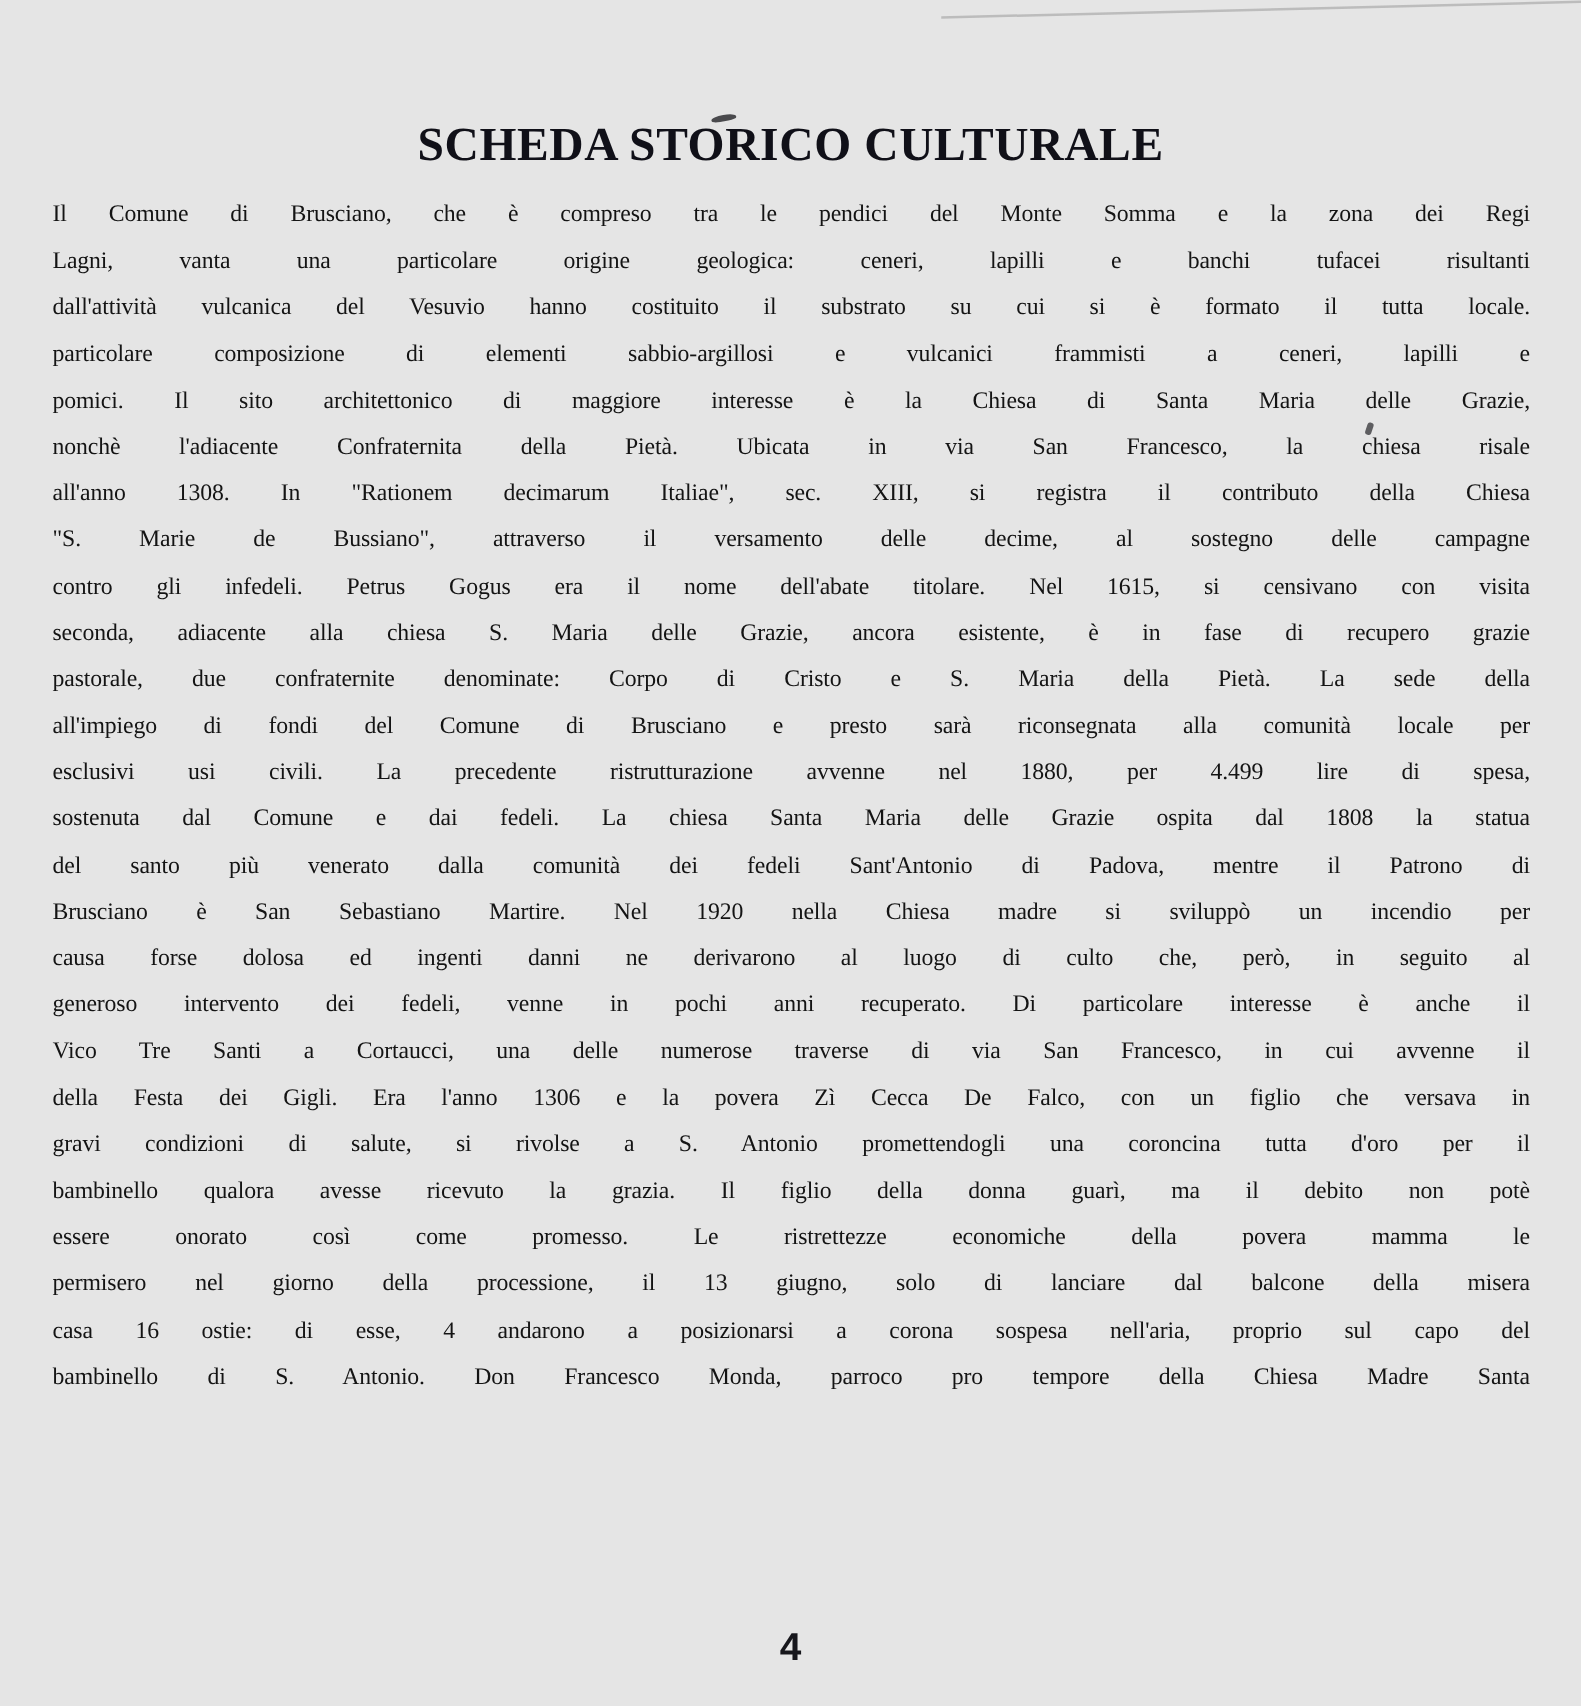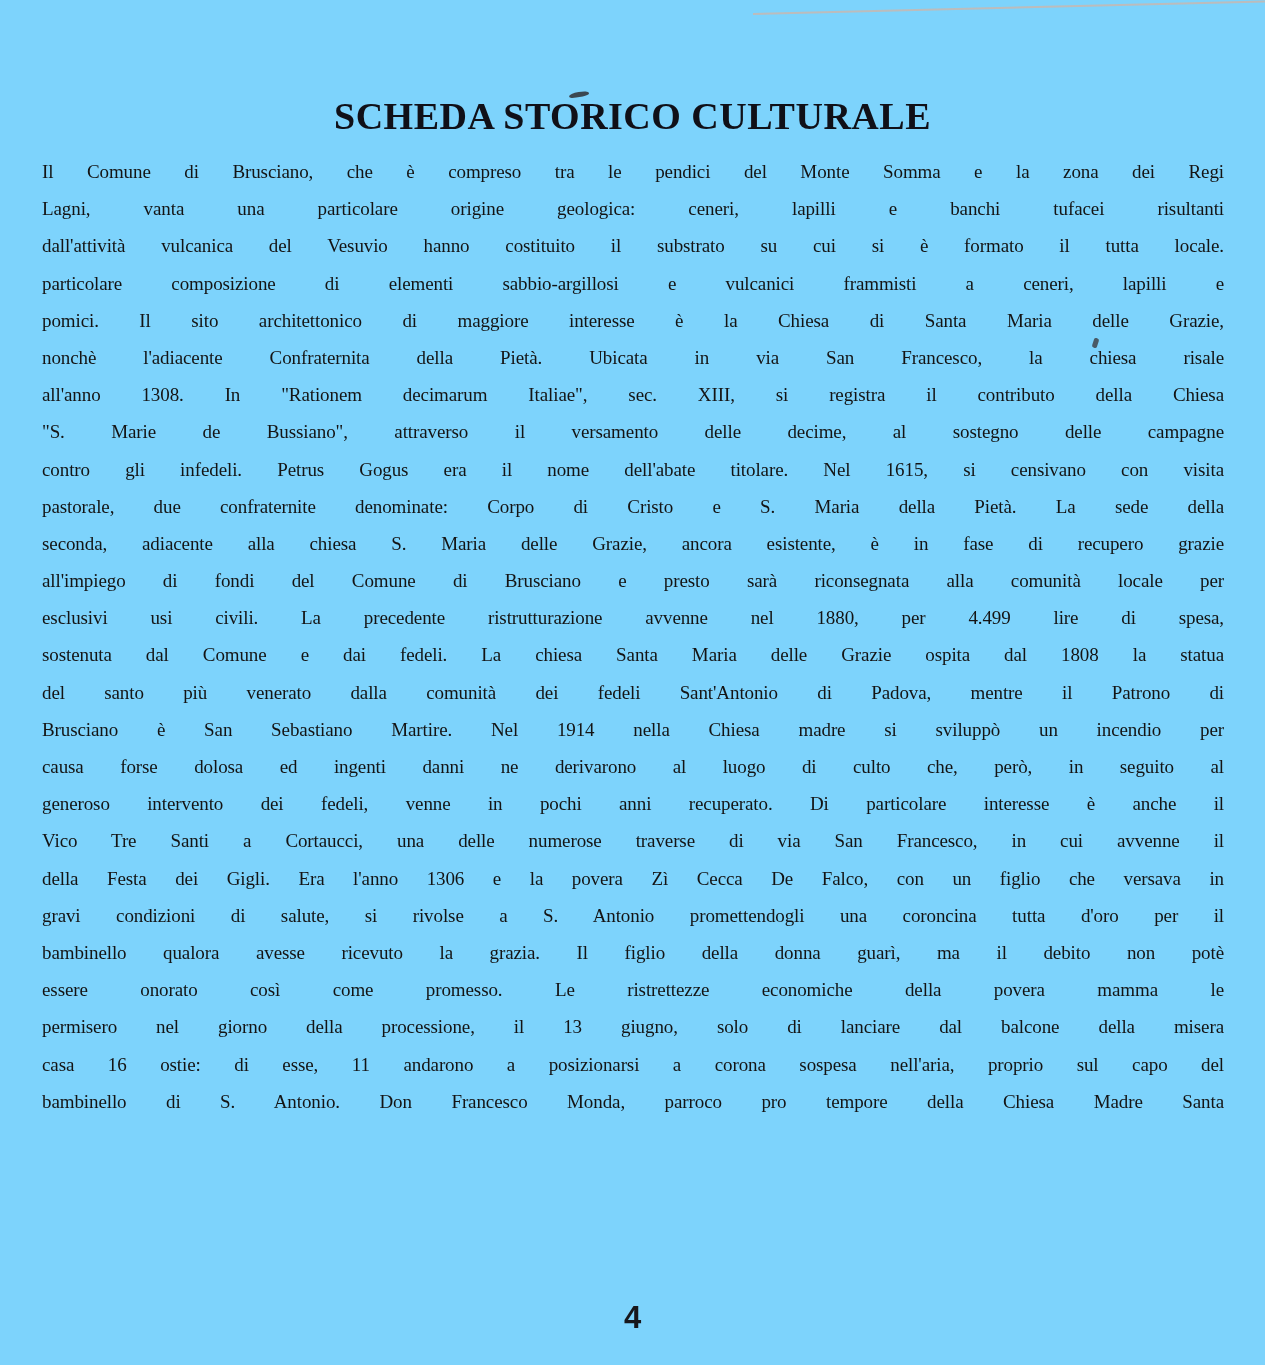--- a/index.html
+++ b/index.html
@@ -1,21 +1,21 @@
 <!DOCTYPE html>
 <html><head>
 <meta charset="utf-8">
 <style>
   * { margin: 0; padding: 0; box-sizing: border-box; }
   html, body { background: #ffffff; }
   .page {
     position: relative;
     width: 1265px;
     height: 1365px;
-    background: #7dd3fc;
+    background: #e5e5e5;
     font-family: "Liberation Serif", "DejaVu Serif", serif;
     color: #141414;
     overflow: hidden;
   }
   .title {
     position: absolute;
     top: 94px; left: 0; width: 100%;
     text-align: center;
     font-size: 38px;
     font-weight: 700;
@@ -89,33 +89,33 @@
   <div class="body-text">
       <div class="line"><span>Il Comune di Brusciano, che è compreso tra le pendici del Monte Somma e la zona dei Regi</span></div>
       <div class="line"><span>Lagni, vanta una particolare origine geologica: ceneri, lapilli e banchi tufacei risultanti</span></div>
       <div class="line"><span>dall'attività vulcanica del Vesuvio hanno costituito il substrato su cui si è formato il tutta locale.</span></div>
       <div class="line"><span>particolare composizione di elementi sabbio-argillosi e vulcanici frammisti a ceneri, lapilli e</span></div>
       <div class="line"><span>pomici. Il sito architettonico di maggiore interesse è la Chiesa di Santa Maria delle Grazie,</span></div>
       <div class="line"><span>nonchè l'adiacente Confraternita della Pietà. Ubicata in via San Francesco, la chiesa risale</span></div>
       <div class="line"><span>all'anno 1308. In "Rationem decimarum Italiae", sec. XIII, si registra il contributo della Chiesa</span></div>
       <div class="line"><span>"S. Marie de Bussiano", attraverso il versamento delle decime, al sostegno delle campagne</span></div>
       <div class="line"><span>contro gli infedeli. Petrus Gogus era il nome dell'abate titolare.  Nel 1615, si censivano con visita</span></div>
+      <div class="line"><span>seconda, adiacente alla chiesa S. Maria delle Grazie, ancora esistente, è in fase di recupero grazie</span></div>
       <div class="line"><span>pastorale, due confraternite denominate: Corpo di Cristo e S. Maria della Pietà. La sede della</span></div>
-      <div class="line"><span>seconda, adiacente alla chiesa S. Maria delle Grazie, ancora esistente, è in fase di recupero grazie</span></div>
       <div class="line"><span>all'impiego di fondi del Comune di Brusciano e presto sarà riconsegnata alla comunità locale per</span></div>
       <div class="line"><span>esclusivi usi civili. La precedente ristrutturazione avvenne nel 1880, per 4.499 lire di spesa,</span></div>
       <div class="line"><span>sostenuta dal Comune e dai fedeli. La chiesa Santa Maria delle Grazie ospita dal 1808 la statua</span></div>
       <div class="line"><span>del santo più venerato dalla comunità dei fedeli Sant'Antonio di Padova, mentre il Patrono di</span></div>
-      <div class="line"><span>Brusciano è San Sebastiano Martire. Nel 1914 nella Chiesa madre si sviluppò un incendio per</span></div>
+      <div class="line"><span>Brusciano è San Sebastiano Martire. Nel 1920 nella Chiesa madre si sviluppò un incendio per</span></div>
       <div class="line"><span>causa forse dolosa ed ingenti danni ne derivarono al luogo di culto che, però, in seguito al</span></div>
       <div class="line"><span>generoso intervento dei fedeli, venne in pochi anni recuperato. Di particolare interesse è anche il</span></div>
       <div class="line"><span>Vico Tre Santi  a </span><span class="it">Cortaucci</span><span>, una delle numerose traverse di via San Francesco, in cui avvenne il</span></div>
       <div class="line"><span>della Festa dei Gigli. Era l'anno 1306 e la povera </span><span class="it">Zì Cecca De Falco</span><span>, con un figlio che versava in</span></div>
       <div class="line"><span>gravi condizioni di salute, si rivolse a S. Antonio promettendogli una coroncina tutta d'oro per il</span></div>
       <div class="line"><span>bambinello qualora avesse ricevuto la grazia. Il figlio della donna guarì, ma il debito non potè</span></div>
       <div class="line"><span>essere onorato così come promesso. Le ristrettezze economiche della povera mamma le</span></div>
       <div class="line"><span>permisero nel giorno della processione, il 13 giugno, solo di lanciare dal balcone della misera</span></div>
-      <div class="line"><span>casa 16 ostie: di esse, 11 andarono a posizionarsi a  corona sospesa nell'aria, proprio sul capo del</span></div>
+      <div class="line"><span>casa 16 ostie: di esse, 4 andarono a posizionarsi a  corona sospesa nell'aria, proprio sul capo del</span></div>
       <div class="line"><span>bambinello di S. Antonio. Don Francesco Monda, parroco pro tempore della Chiesa Madre Santa</span></div>
     </div>
 
   <div class="page-number">4</div>
 </div>
 
 </body></html>

